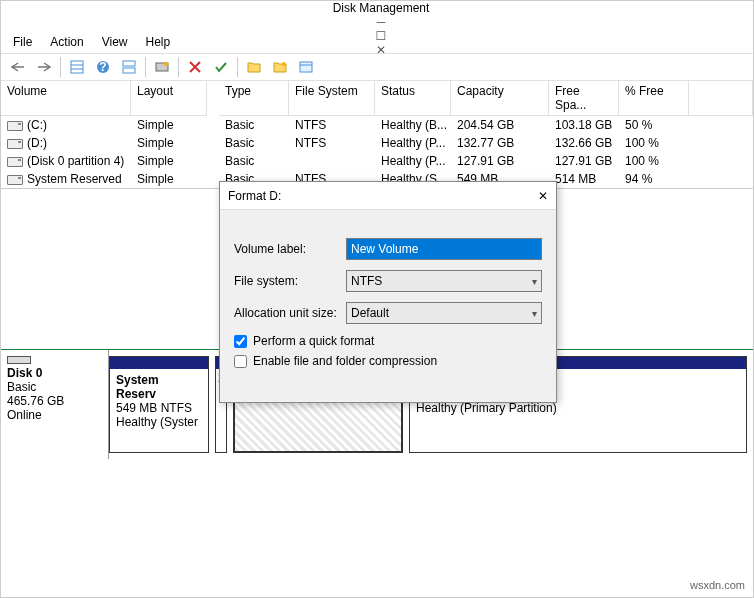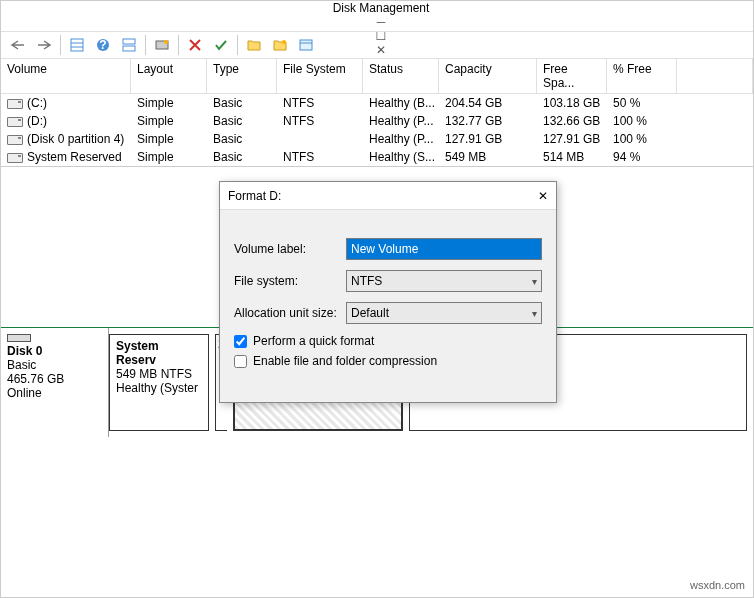--- a/index.html
+++ b/index.html
@@ -12,29 +12,29 @@
 .menubar { height: 22px; display: flex; align-items: center; padding: 0 4px; gap: 2px; }
 .menubar .item { padding: 2px 8px; }
 .toolbar { height: 28px; border-top: 1px solid #e0e0e0; border-bottom: 1px solid #e0e0e0; display: flex; align-items: center; padding: 0 4px; gap: 0; }
 .toolbar .btn { width: 24px; height: 24px; display: flex; align-items: center; justify-content: center; margin: 0 1px; }
 .toolbar .sep { width: 1px; height: 20px; background: #ccc; margin: 0 3px; }
 .table { border-bottom: 1px solid #ccc; }
 .th-row { display: flex; background: #fff; }
 .th { border-right: 1px solid #e0e0e0; border-bottom: 1px solid #e0e0e0; padding: 3px 6px; background: #fff; }
 .tr { display: flex; }
 .td { padding: 2px 6px; white-space: nowrap; overflow: hidden; }
-.c-vol { width: 130px; } .c-lay { width: 76px; } .c-typ { width: 70px; } .c-fs { width: 86px; } .c-st { width: 76px; } .c-cap { width: 98px; } .c-fr { width: 70px; } .c-pf { width: 70px; }
+.c-vol { width: 130px; } .c-lay { width: 76px; } .c-typ { width: 70px; margin-left: 12px; } .c-fs { width: 86px; } .c-st { width: 76px; } .c-cap { width: 98px; } .c-fr { width: 70px; } .c-pf { width: 70px; }
 .vol-icon { display: inline-block; width: 16px; height: 10px; border: 1px solid #777; background: #eee; vertical-align: middle; margin-right: 4px; border-radius: 1px; position: relative; }
 .vol-icon::after { content: ""; position: absolute; right: 1px; top: 1px; width: 3px; height: 2px; background: #888; }
 .disk-area { height: 110px; border-top: 1px solid #15803d; display: flex; margin-top: 160px; }
 .disk-info { width: 108px; border-right: 1px solid #999; padding: 6px; }
 .disk-info .dn { font-weight: bold; }
 .disk-icon { width: 24px; height: 8px; border: 1px solid #555; background: #ddd; margin-bottom: 2px; }
 .parts { flex: 1; display: flex; gap: 6px; padding: 6px 6px 6px 0; }
-.part { border: 1px solid #333; display: flex; flex-direction: row; }
+.part { border: 1px solid #333; display: flex; flex-direction: column; }
 .part .bar { height: 12px; background: #1a237e; }
 .part .body { padding: 4px 6px; flex: 1; background: #fff; }
 .part .body.hatched { background: repeating-linear-gradient(45deg, #e8e8e8 0, #e8e8e8 3px, #fff 3px, #fff 6px); }
 .legend { height: 24px; border-top: 1px solid #ccc; display: flex; align-items: center; gap: 12px; padding: 0 8px; }
 .legend .sw { width: 12px; height: 12px; display: inline-block; margin-right: 4px; vertical-align: middle; }
 .footer { height: 20px; text-align: right; padding: 2px 8px; color: #666; font-size: 11px; }
 
 .dialog { position: absolute; left: 218px; top: 180px; width: 338px; background: #f0f0f0; border: 1px solid #888; box-shadow: 2px 2px 8px rgba(0,0,0,.25); }
 .dialog .dtitle { height: 28px; display: flex; align-items: center; padding: 0 8px; background: #fff; border-bottom: 1px solid #ddd; }
 .dialog .dtitle .dt { flex: 1; }
@@ -59,20 +59,26 @@
     <svg class="app-icon" viewBox="0 0 16 16">
         <rect x="1" y="4" width="14" height="8" fill="#d0d0d0" stroke="#555"></rect>
         <circle cx="8" cy="8" r="3" fill="#fff" stroke="#555"></circle>
       </svg>
     <span class="title">Disk Management</span>
     <div class="winbtn">─</div>
     <div class="winbtn">☐</div>
     <div class="winbtn">✕</div>
   </div>
 
+  <div class="menubar">
+    <div class="item">File</div>
+    <div class="item">Action</div>
+    <div class="item">View</div>
+    <div class="item">Help</div>
+  </div>
 
   <div class="toolbar">
     <div class="btn">
         <svg width="16" height="12" viewBox="0 0 16 12">
           <path d="M8 2 L2 6 L8 10 M2 6 H14" stroke="#777" fill="none" stroke-width="1.5"></path>
         </svg>
       </div>
     <div class="btn">
         <svg width="16" height="12" viewBox="0 0 16 12">
           <path d="M8 2 L14 6 L8 10 M14 6 H2" stroke="#777" fill="none" stroke-width="1.5"></path>

